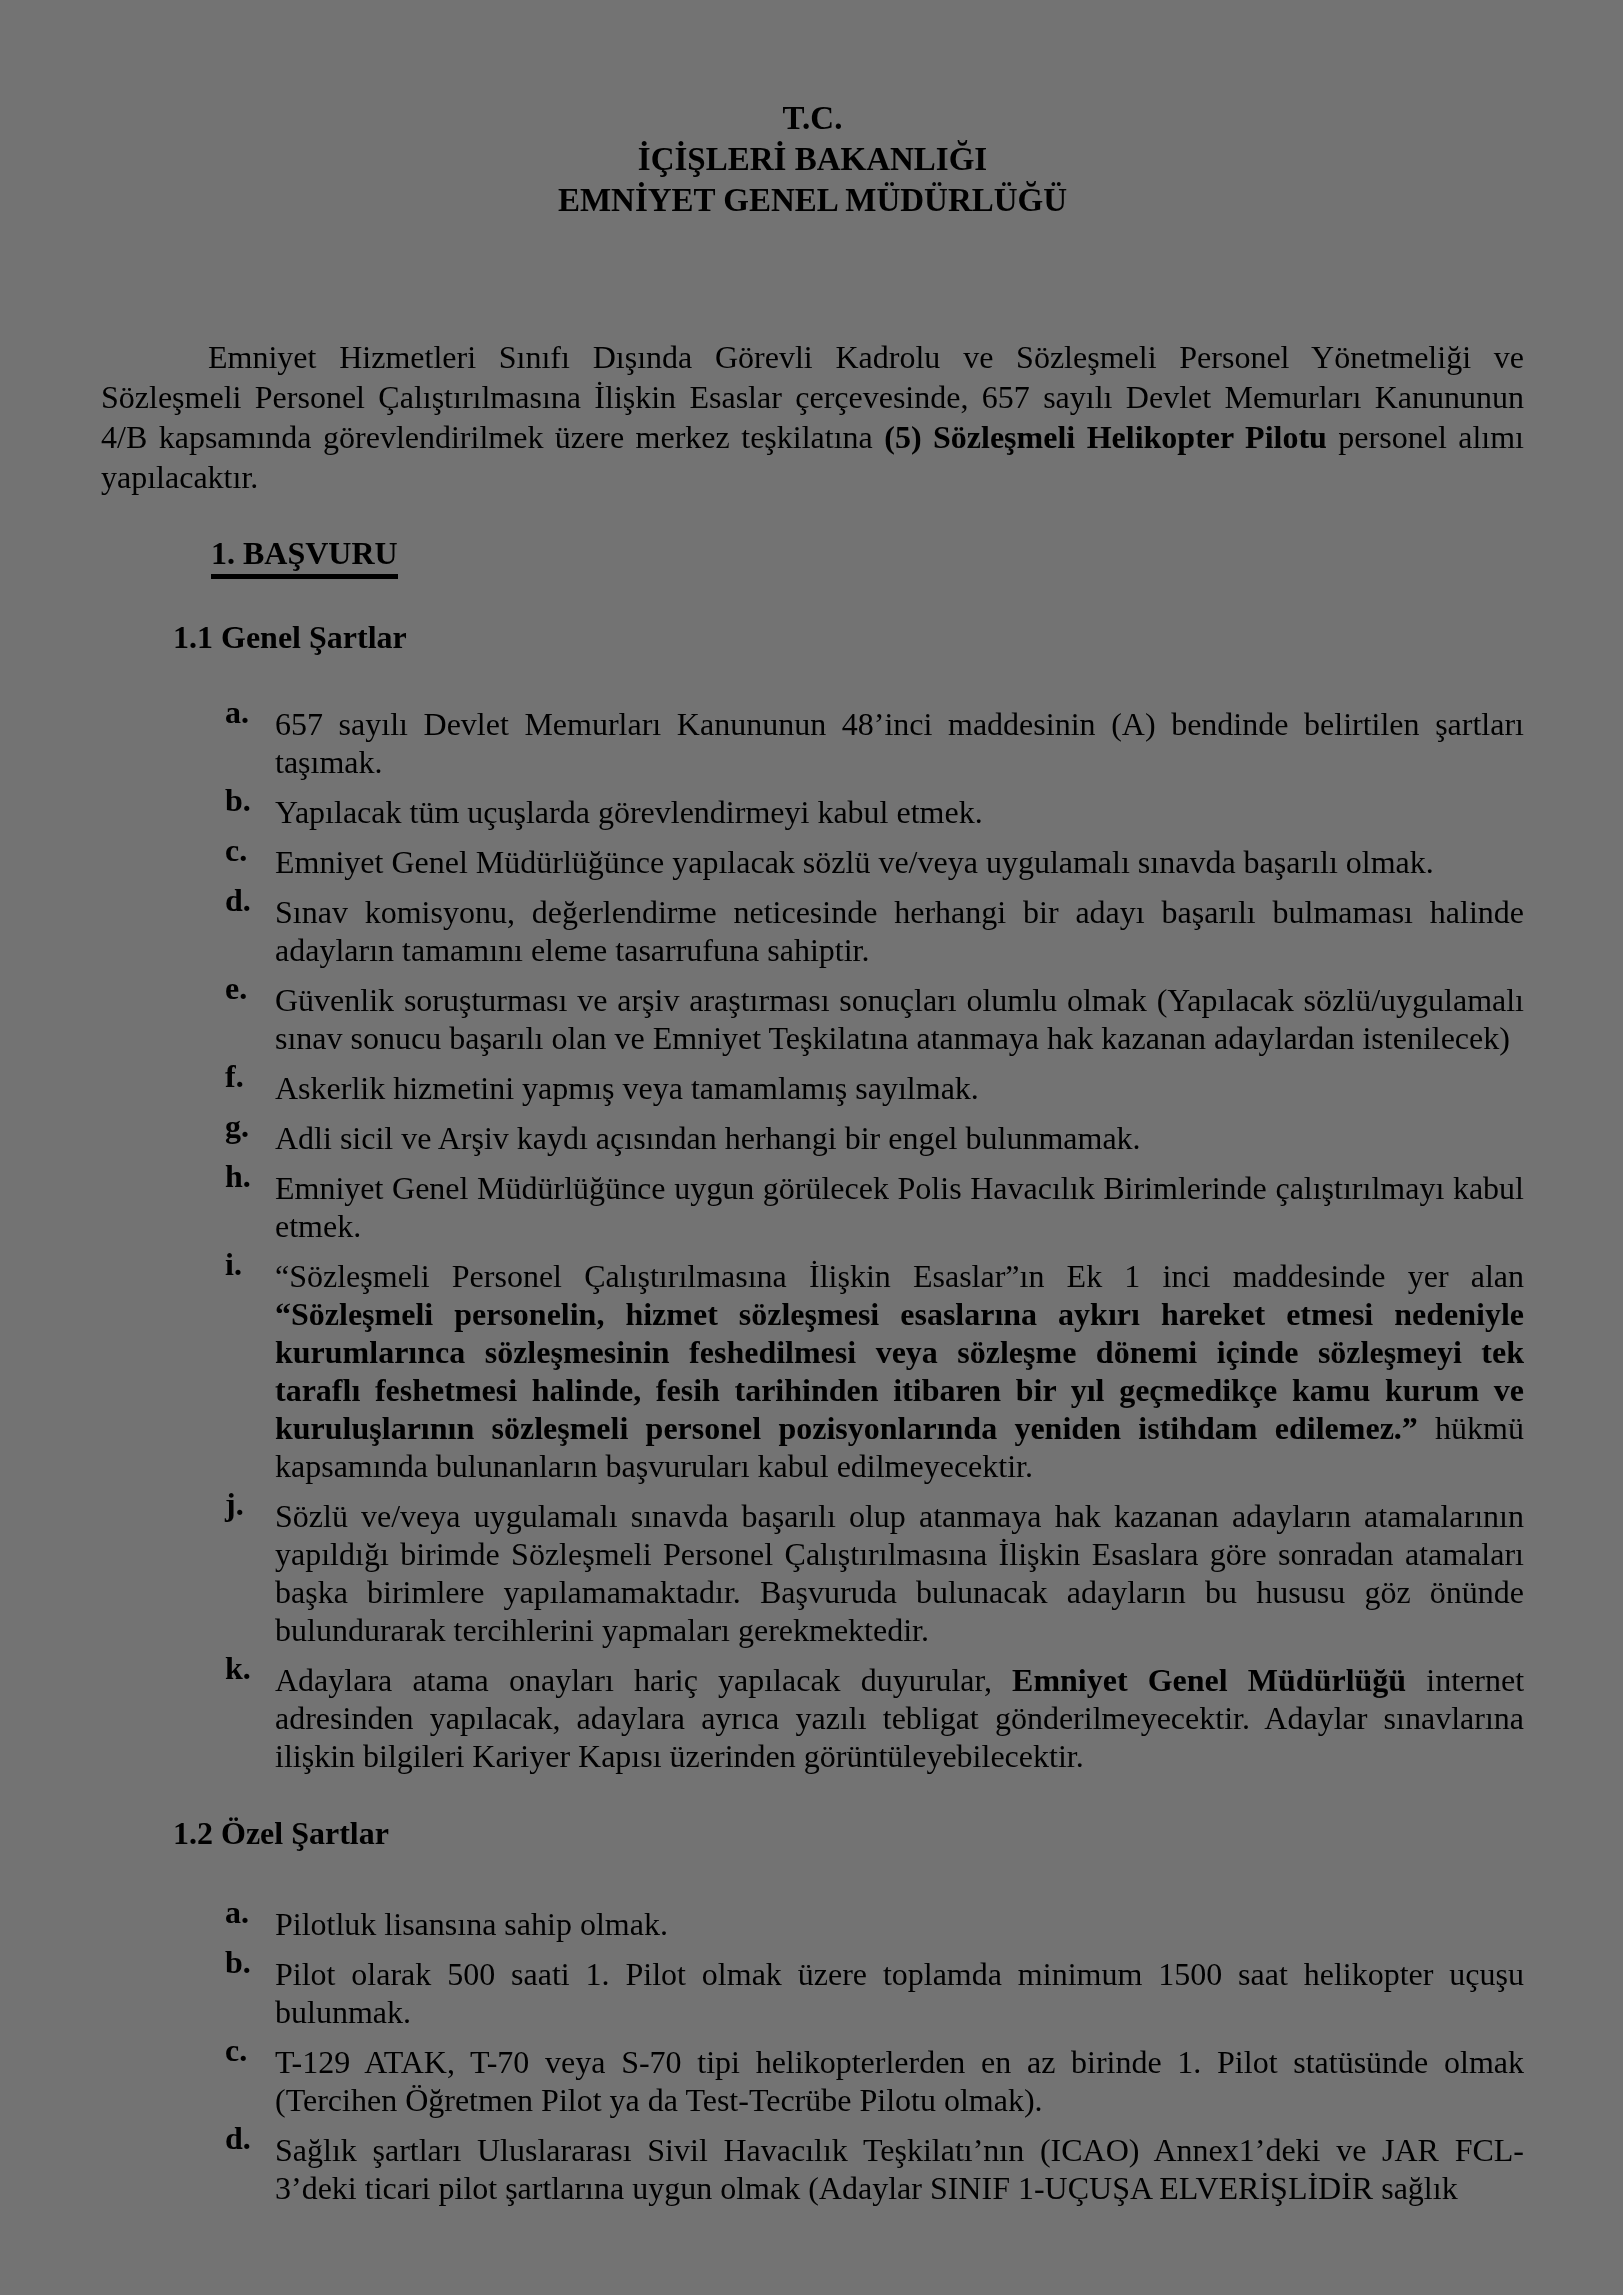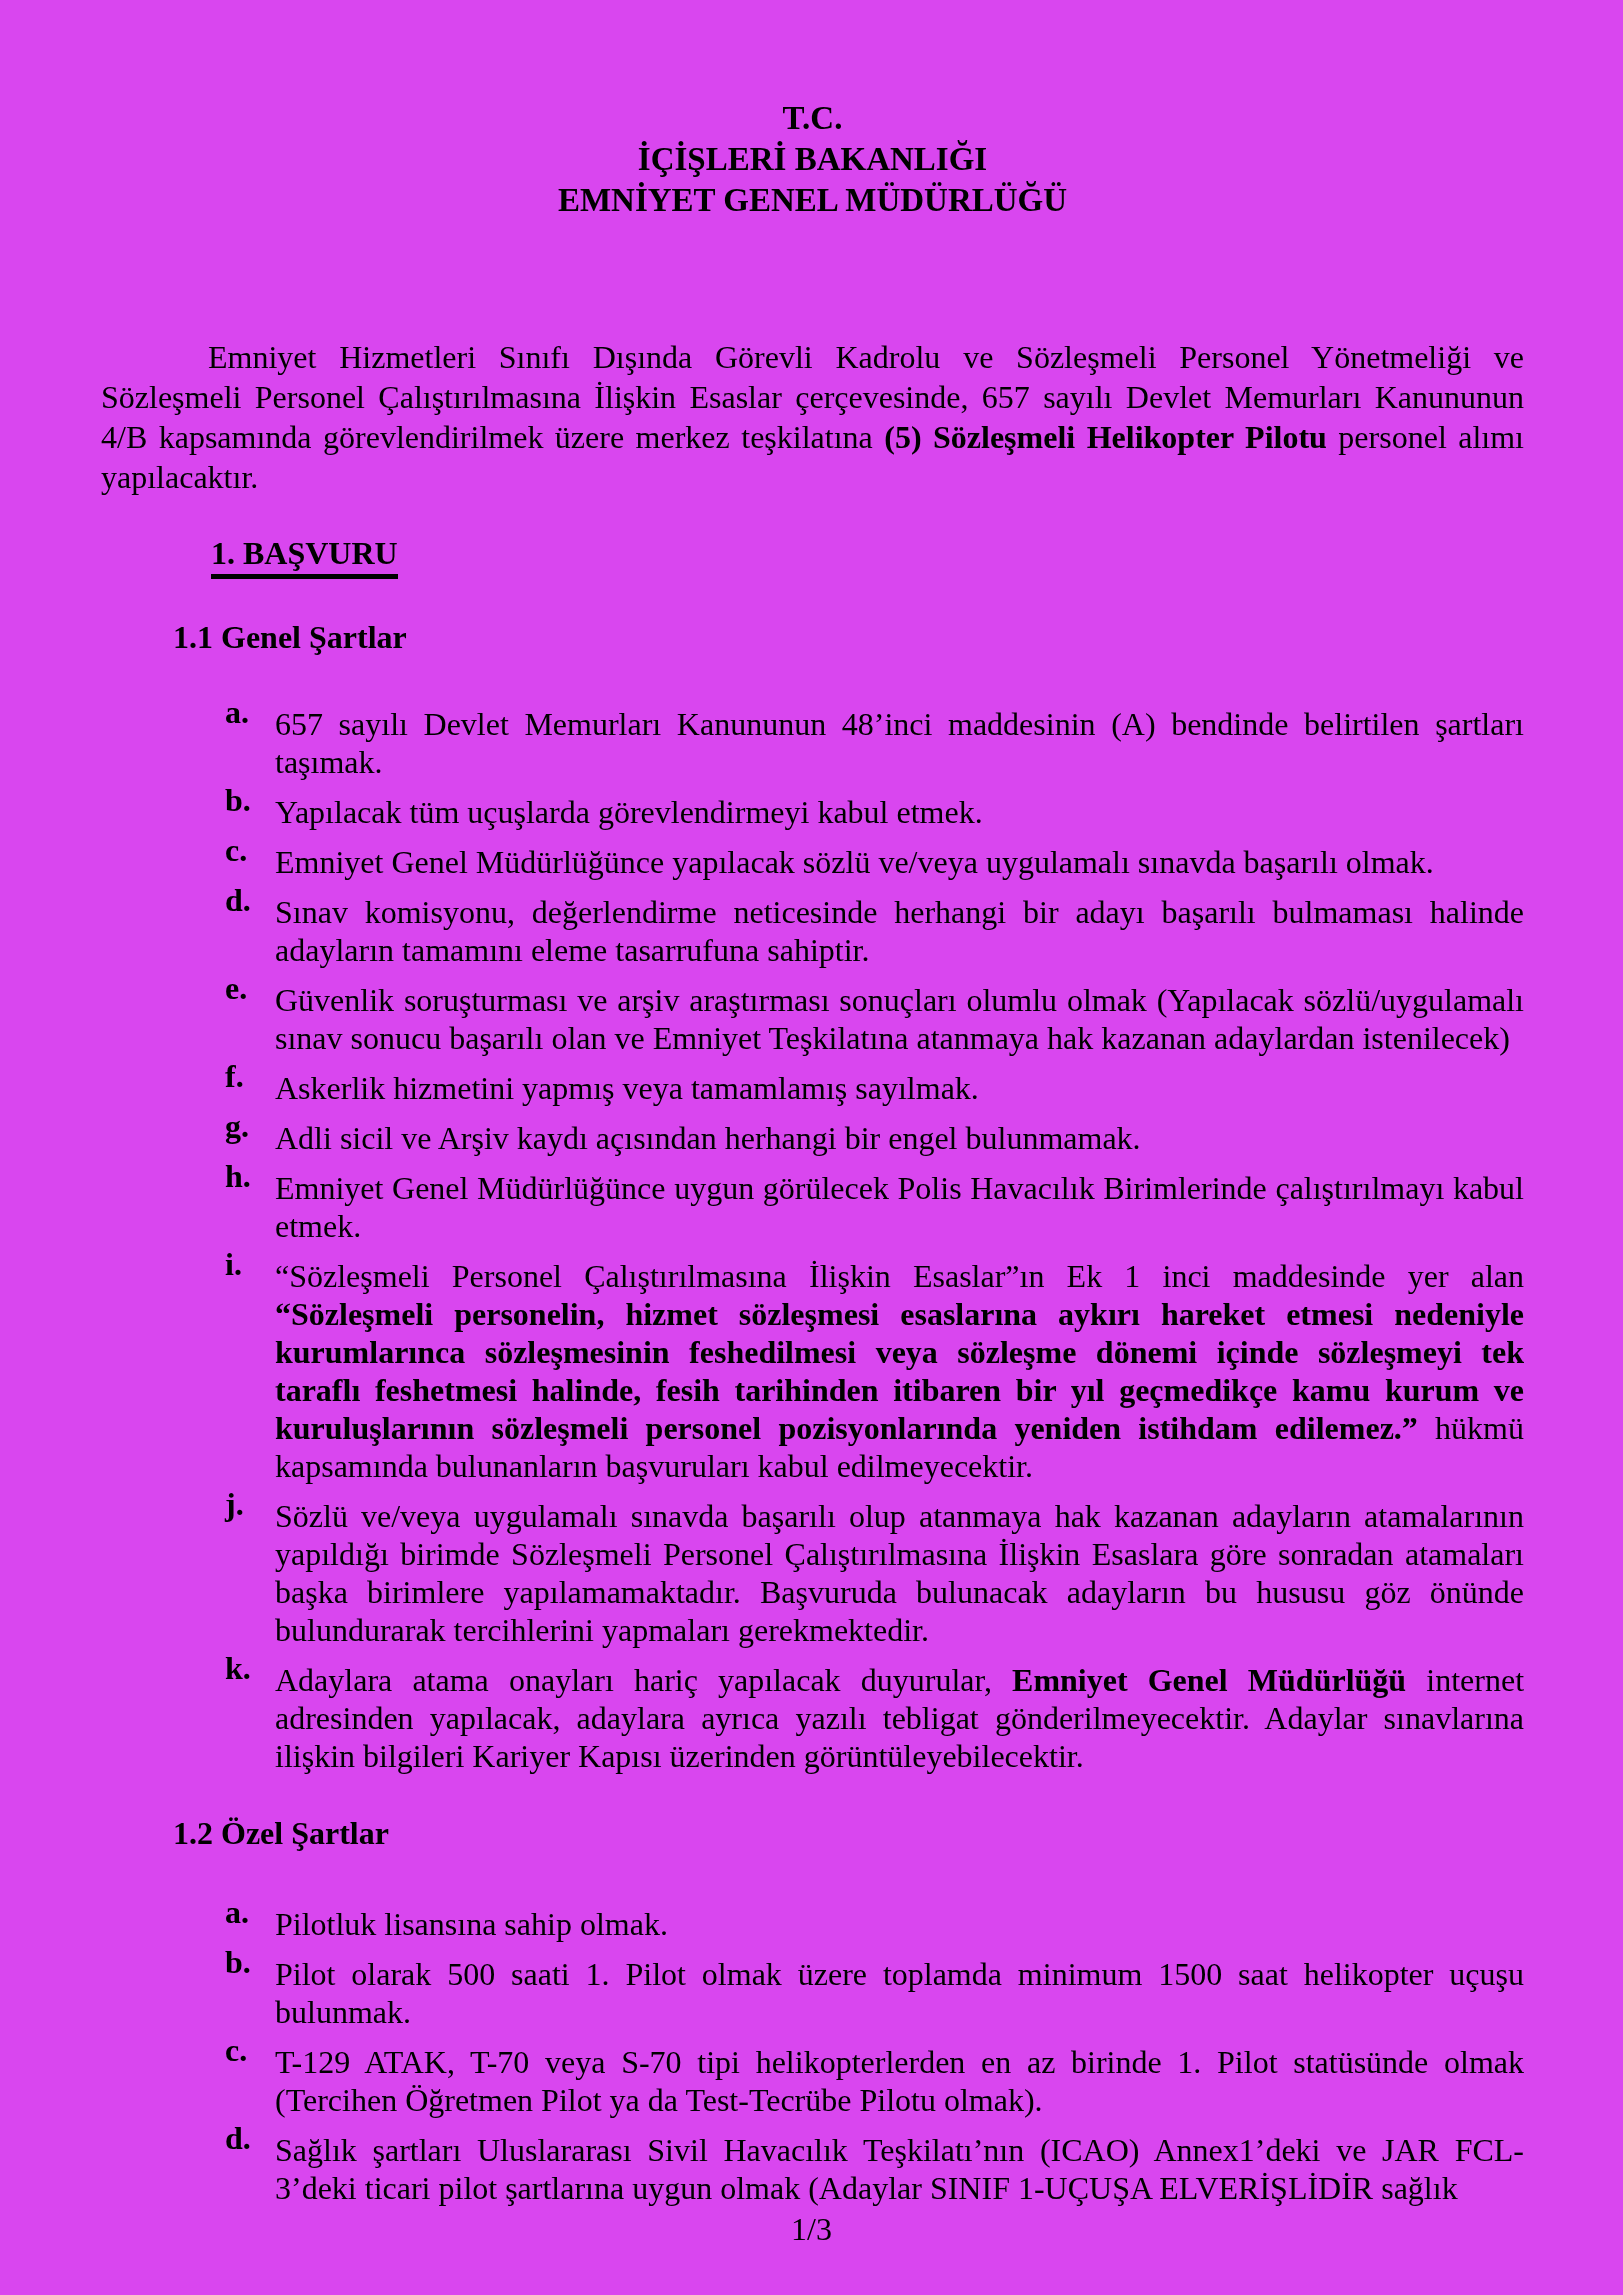--- a/index.html
+++ b/index.html
@@ -5,21 +5,21 @@
   html, body {
     margin: 0;
     padding: 0;
     background: #ffffff;
   }
   .page {
     position: relative;
     width: 1623px;
     height: 2295px;
     box-sizing: border-box;
-    background: #d946ef;
+    background: #737373;
     color: #000000;
     font-family: "Liberation Serif", "DejaVu Serif", serif;
     font-size: 32px;
     padding: 98px 99px 0 101px;
     overflow: hidden;
   }
   .doc-header {
     text-align: center;
     font-weight: 700;
     font-size: 33px;
@@ -178,18 +178,15 @@
         <span class="marker">c.</span>
         <span class="item-text"><span>T-129 ATAK, T-70 veya S-70 tipi helikopterlerden en az birinde 1. Pilot statüsünde olmak (Tercihen Öğretmen Pilot ya da Test-Tecrübe Pilotu olmak).</span></span>
       </div>
 
       <div class="req-item">
         <span class="marker">d.</span>
         <span class="item-text"><span>Sağlık şartları Uluslararası Sivil Havacılık Teşkilatı’nın (ICAO) Annex1’deki ve JAR FCL-3’deki ticari pilot şartlarına uygun olmak (Adaylar SINIF 1-UÇUŞA ELVERİŞLİDİR sağlık</span></span>
       </div>
     </div>
 
-  <div class="page-footer">
-    <span>1/3</span>
-  </div>
 
 </div>
 
 
 </body></html>

